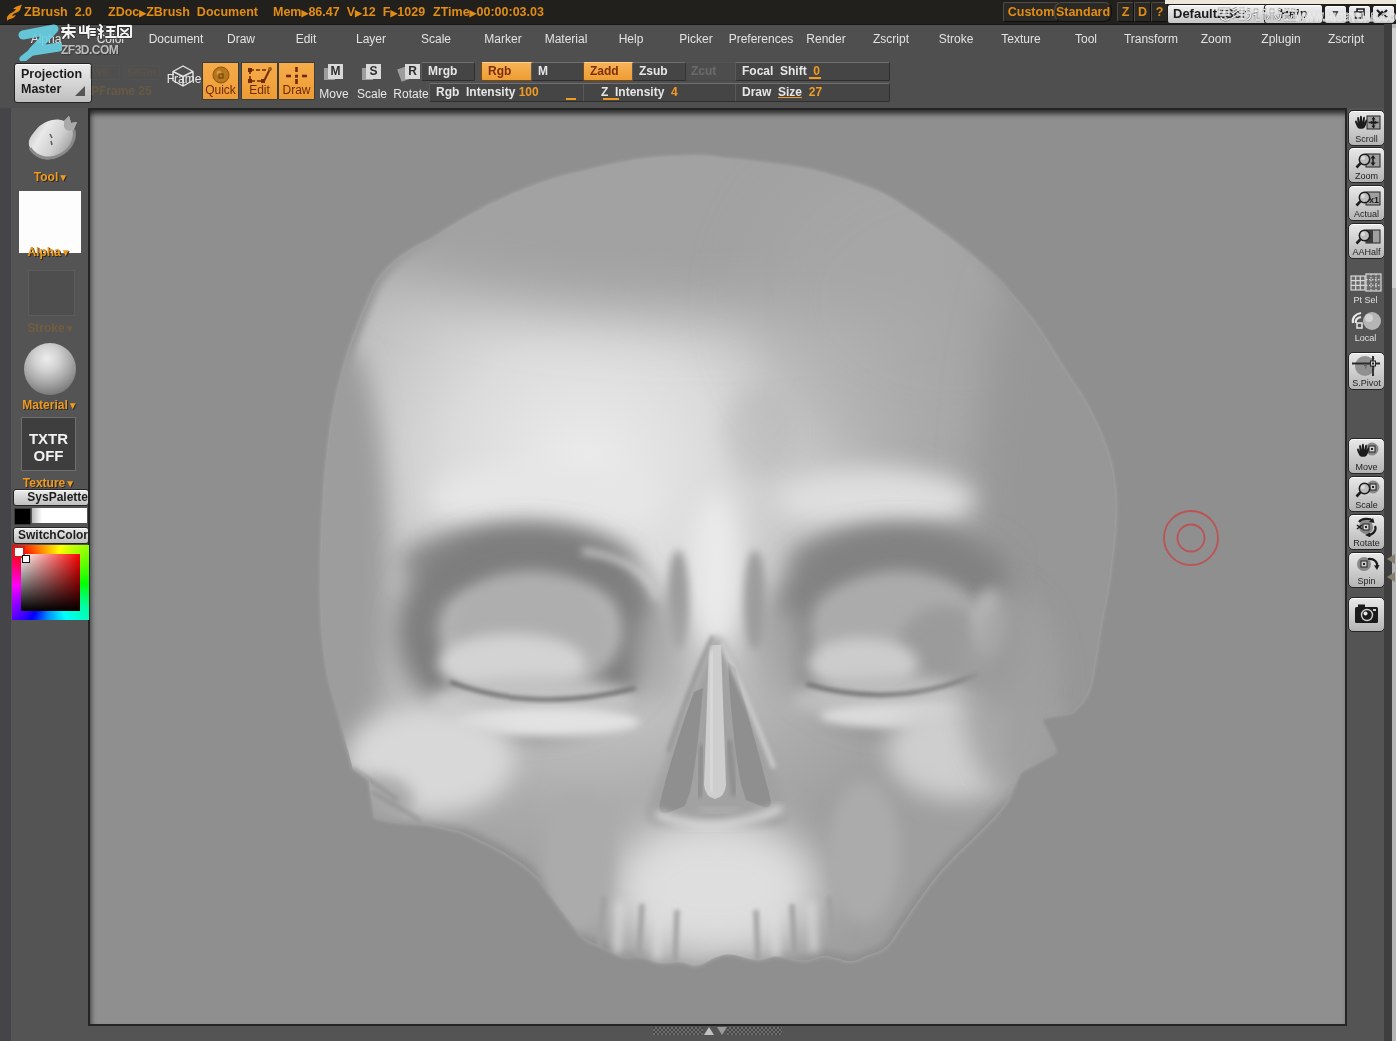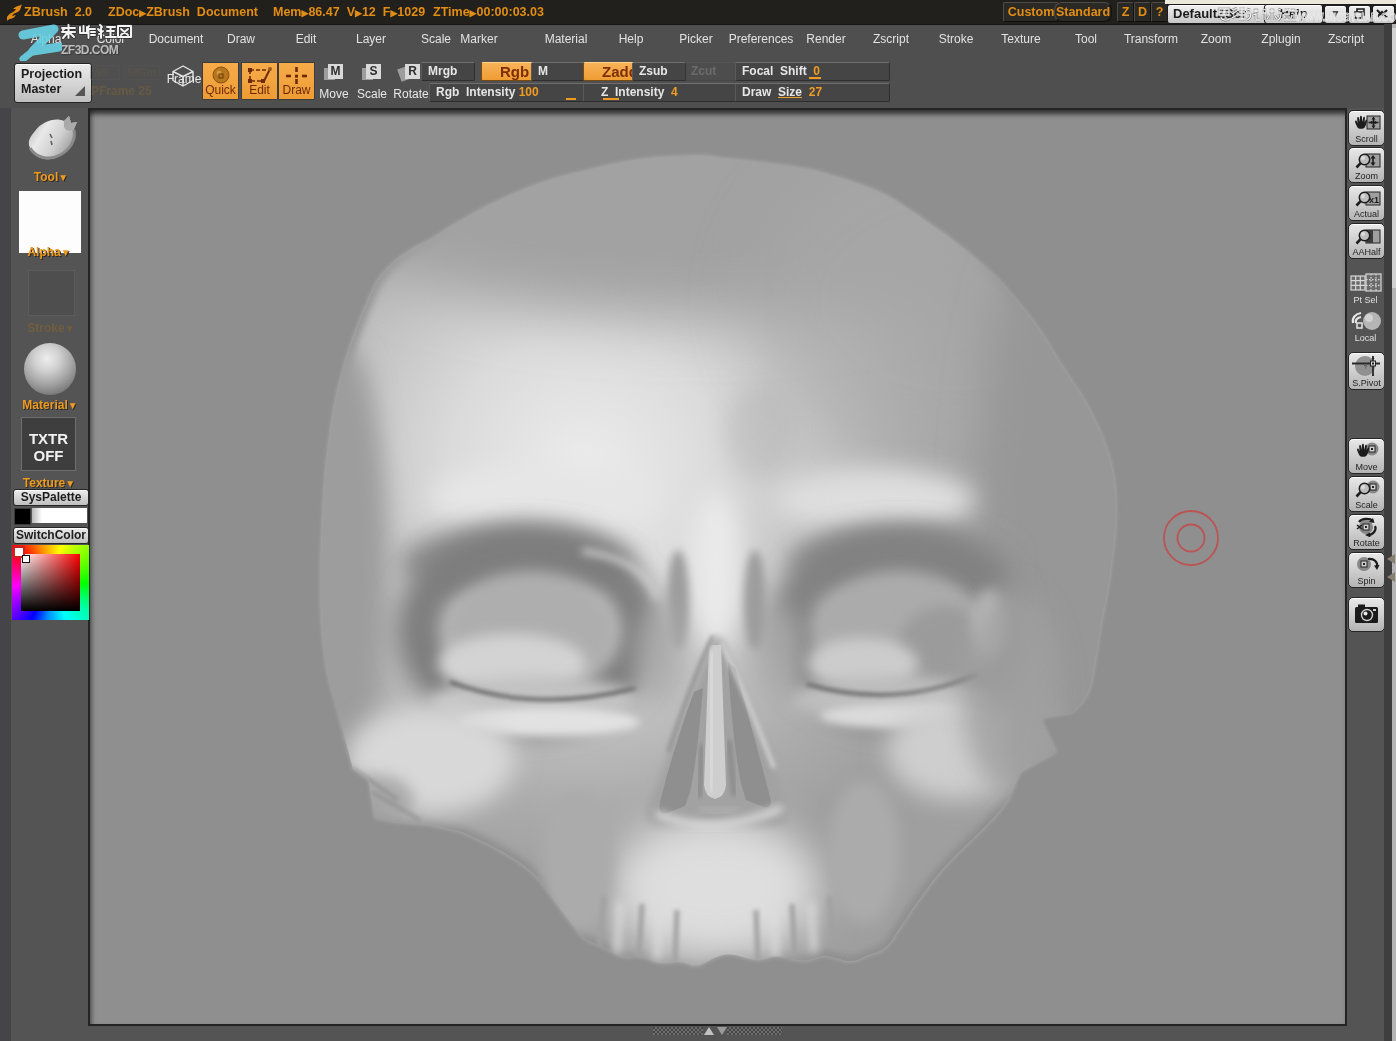--- a/index.html
+++ b/index.html
@@ -9,28 +9,28 @@
 #titlebar{left:0;top:0;width:1396px;height:24px;background:#22201d;border-bottom:1px solid #161616;}
 .ttxt{position:absolute;top:5px;font-size:12.5px;font-weight:bold;color:#e28d13;white-space:nowrap;letter-spacing:0px;}
 .tbtn{position:absolute;top:2px;height:18px;line-height:18px;background:#2b2926;border:1px solid #0f0f0f;border-top-color:#4f4c47;border-left-color:#4f4c47;border-radius:2px;color:#e28d13;font-size:12.5px;font-weight:bold;text-align:center;}
 .lbtn{position:absolute;background:linear-gradient(#f2f2f2,#c6c6c6);border:1px solid #1c1c1c;border-radius:3px;color:#1b1b1b;font-weight:bold;box-shadow:inset 0 1px 0 #fff;}
 
 #menubar{left:0;top:25px;width:1396px;height:28px;background:#4f4f4f;}
 .mitem{position:absolute;top:32px;font-size:12px;color:#e2e2e2;transform:translateX(-50%);white-space:nowrap;}
 #toolbar{left:0;top:53px;width:1396px;height:55px;background:#4f4f4f;}
 
 .dbtn{position:absolute;height:17px;background:#454545;border:1px solid #2e2e2e;border-top-color:#6f6f6f;border-left-color:#5a5a5a;border-radius:2px;color:#e6e6e6;font-size:12px;font-weight:bold;line-height:17px;padding-left:6px;white-space:nowrap;}
-.obtn{position:absolute;height:17px;background:linear-gradient(#f7b257,#ef9d33);border:1px solid #7a4a12;border-top-color:#ffd08a;border-radius:2px;color:#7c2e06;font-size:15px;font-weight:bold;line-height:17px;padding-left:18px;}
+.obtn{position:absolute;height:17px;background:linear-gradient(#f7b257,#ef9d33);border:1px solid #7a4a12;border-top-color:#ffd08a;border-radius:2px;color:#7c2e06;font-size:12px;font-weight:bold;line-height:17px;padding-left:6px;}
 .bigo{position:absolute;width:35px;height:36px;background:linear-gradient(#f6ac4a,#ee9c34);border:1px solid #3c3c3c;border-radius:1px;}
 .bigo .lab{position:absolute;bottom:2px;width:100%;text-align:center;font-size:12px;color:#6e2a06;}
 .tlab{position:absolute;font-size:12px;color:#e8e8e8;transform:translateX(-50%);white-space:nowrap;}
 .orange{color:#f09b22;}
 
 .sideLab{position:absolute;font-size:12px;font-weight:bold;color:#ef9a1d;text-shadow:1px 1px 0 #2a2a2a;transform:translateX(-50%);white-space:nowrap;}
-.lgray{position:absolute;background:linear-gradient(#ececec,#bfbfbf);border:1px solid #252525;border-radius:3px;color:#1c1c1c;font-weight:bold;text-align:center;box-shadow:inset 0 1px 0 #fbfbfb;}
+.lgray{position:absolute;background:linear-gradient(#ececec,#bfbfbf);border:1px solid #252525;border-radius:3px;color:#1c1c1c;font-weight:bold;text-align:right;box-shadow:inset 0 1px 0 #fbfbfb;}
 
 .rbtn{position:absolute;left:1348px;width:35px;height:34px;background:linear-gradient(#e9e9e9,#b4b4b4);border:1px solid #262626;border-radius:5px;box-shadow:inset 0 1px 0 #fdfdfd;}
 .rlab{position:absolute;bottom:1px;width:100%;text-align:center;font-size:9px;color:#1e1e1e;}
 .rlab2{position:absolute;left:1348px;width:35px;text-align:center;font-size:9px;color:#e0e0e0;}
 
 #canvas{left:88px;top:108px;width:1255px;height:914px;background:#8f8f8f;border:2px solid #242424;box-shadow:inset 0 7px 5px -3px rgba(20,20,20,.75), inset 5px 0 4px -3px rgba(40,40,40,.55);}
 </style>
 </head>
 <body>
 
@@ -60,21 +60,21 @@
 
 <div class="abs" id="menubar"></div>
 <div class="abs" id="toolbar"></div>
 <div class="mitem" style="left:46px">Alpha</div>
 <div class="mitem" style="left:111px">Color</div>
 <div class="mitem" style="left:176px">Document</div>
 <div class="mitem" style="left:241px">Draw</div>
 <div class="mitem" style="left:306px">Edit</div>
 <div class="mitem" style="left:371px">Layer</div>
 <div class="mitem" style="left:436px">Scale</div>
-<div class="mitem" style="left:479px">Marker</div>
+<div class="mitem" style="left:503px">Marker</div>
 <div class="mitem" style="left:566px">Material</div>
 <div class="mitem" style="left:631px">Help</div>
 <div class="mitem" style="left:696px">Picker</div>
 <div class="mitem" style="left:761px">Preferences</div>
 <div class="mitem" style="left:826px">Render</div>
 <div class="mitem" style="left:891px">Zscript</div>
 <div class="mitem" style="left:956px">Stroke</div>
 <div class="mitem" style="left:1021px">Texture</div>
 <div class="mitem" style="left:1086px">Tool</div>
 <div class="mitem" style="left:1151px">Transform</div>

